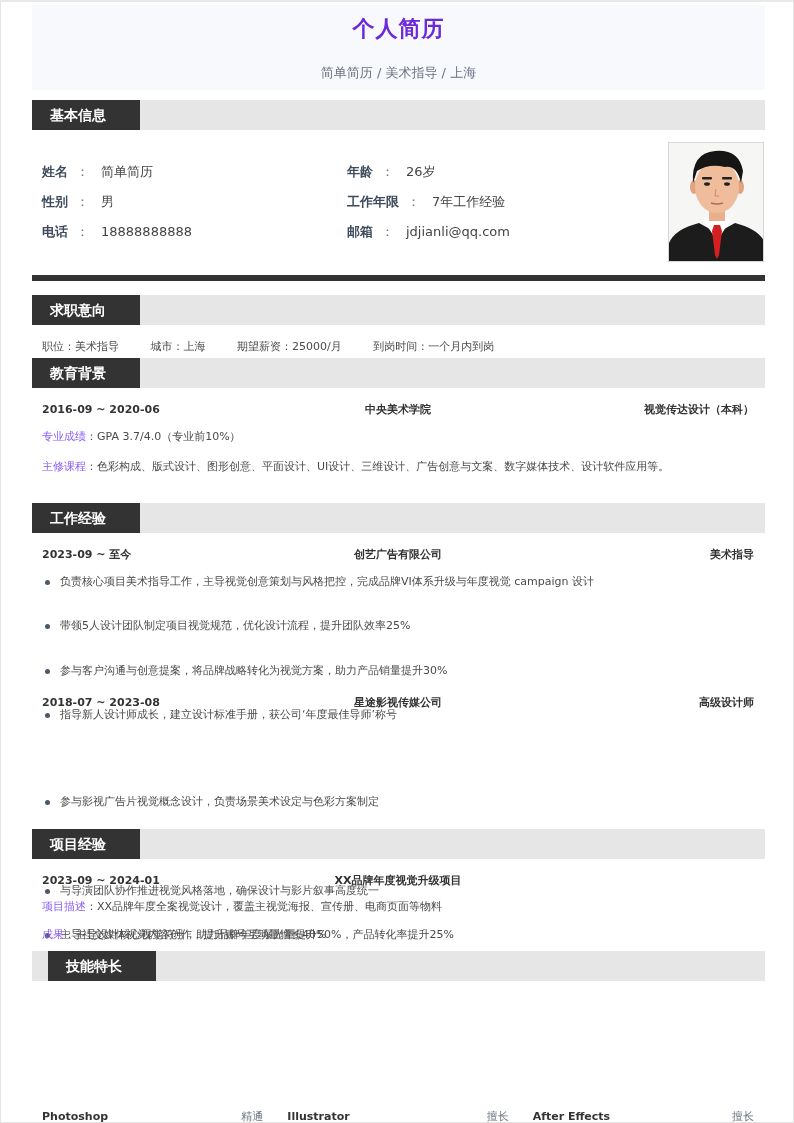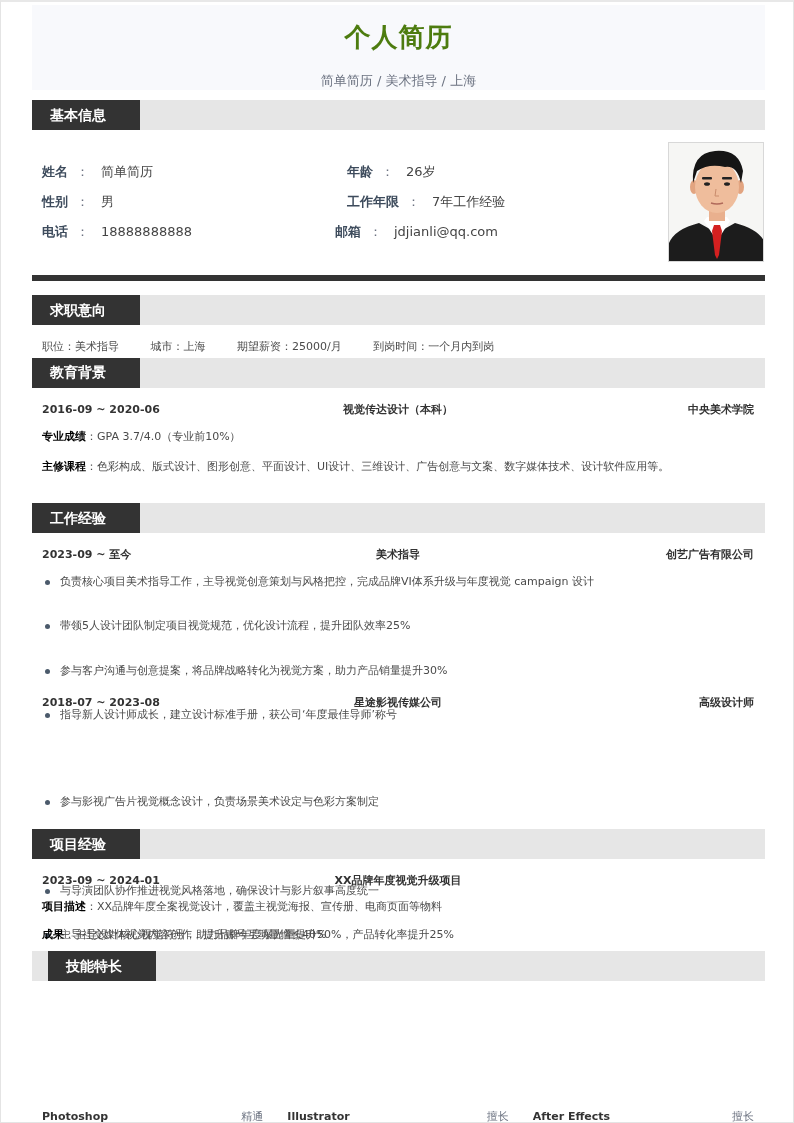--- a/index.html
+++ b/index.html
@@ -1,35 +1,35 @@
 <!DOCTYPE html>
 <html><head>
 <meta charset="utf-8">
 <style>
   * { box-sizing: border-box; margin: 0; padding: 0; }
   html, body { width: 794px; height: 1123px; overflow: hidden; background: #ffffff; }
   body { font-family: "DejaVu Sans", "Liberation Sans", sans-serif; color: #4a4a4a; font-size: 13px; position: relative; }
   .page { position: absolute; left: 0; top: 0; width: 794px; height: 1123px; border: 1px solid #e4e4e4; border-top: 2px solid #e8e8e8; background: #fff; overflow: hidden; }
   .header { position: absolute; left: 31px; top: 3px; width: 733px; height: 85px; background: #f8f9fc; text-align: center; }
-  .header h1 { font-size: 26px; font-weight: bold; color: #4d7c0f; margin-top: 16px; letter-spacing: 1px; line-height: 32px; }
+  .header h1 { font-size: 22px; font-weight: bold; color: #6d28d9; margin-top: 8px; letter-spacing: 1px; line-height: 32px; }
   .header .sub { font-size: 13px; color: #6b7280; margin-top: 20px; line-height: 16px; }
 
   .sec-head { position: absolute; left: 31px; width: 733px; height: 30px; background: #e6e6e6; }
   .sec-head .tag { display: inline-block; height: 30px; width: 108px; background: #333333; color: #ffffff; font-weight: bold; font-size: 14px; line-height: 30px; padding-left: 18px; }
 
   .info { position: absolute; font-size: 13px; color: #333; line-height: 18px; }
   .info .k { font-weight: bold; color: #3d4b5c; }
   .info .c { color: #6b7280; margin: 0 12px 0 8px; }
   .info .v { color: #444; }
 
   .photo { position: absolute; left: 667px; top: 140px; width: 96px; height: 120px; border: 1px solid #d8d8d8; background: #f7f7f7; overflow: hidden; }
   .divider { position: absolute; left: 31px; top: 273px; width: 733px; height: 6px; background: #333333; }
 
   .row { position: absolute; left: 41px; width: 712px; font-size: 11px; line-height: 18px; color: #4a4a4a; }
-  .row .bk { font-weight: bold; color: #000000; }
+  .row .bk { font-weight: normal; color: #8b5cf6; }
   .three { display: flex; justify-content: space-between; font-weight: bold; color: #333; }
   .three span { flex: 1; }
   .three span:nth-child(2) { text-align: center; }
   .three span:nth-child(3) { text-align: right; }
   .bullet { padding-left: 18px; position: relative; }
   .bullet::before { content: ""; position: absolute; left: 3px; top: 7px; width: 5px; height: 5px; border-radius: 50%; background: #4b5a6b; }
   .intent span { margin-right: 28px; }
   .skill-bars { display: flex; }
   .skill-bars .sk { flex: 1; display: flex; justify-content: space-between; padding-right: 24px; }
   .skill-bars .sk:last-child { padding-right: 0; }
@@ -59,21 +59,21 @@
   <div class="info" style="left:41px; top:221px;">
     <span class="k">电话</span><span class="c">：</span><span class="v">18888888888</span>
   </div>
 
   <div class="info" style="left:346px; top:161px;">
     <span class="k">年龄</span><span class="c">：</span><span class="v">26岁</span>
   </div>
   <div class="info" style="left:346px; top:191px;">
     <span class="k">工作年限</span><span class="c">：</span><span class="v">7年工作经验</span>
   </div>
-  <div class="info" style="left:334px; top:221px;">
+  <div class="info" style="left:346px; top:221px;">
     <span class="k">邮箱</span><span class="c">：</span><span class="v">jdjianli@qq.com</span>
   </div>
 
   <div class="photo">
     <svg width="96" height="120" viewBox="0 0 96 120">
       <rect width="96" height="120" fill="#f6f6f4"></rect>
 
       <path d="M0 120 L0 100 Q6 86 30 80 L48 90 L66 80 Q90 86 96 100 L96 120 Z" fill="#1c1c1c"></path>
 
       <path d="M35 78 L48 98 L61 78 L58 74 L38 74 Z" fill="#ffffff"></path>
@@ -105,43 +105,43 @@
   <div class="sec-head" style="top:293px;">
     <span class="tag">求职意向</span>
   </div>
   <div class="row intent" style="top:336px;">
     <span>职位：美术指导</span>
     <span>城市：上海</span>
     <span>期望薪资：25000/月</span>
     <span>到岗时间：一个月内到岗</span>
   </div>
 
-  <div class="sec-head" style="top:356px;font-family:Liberation Serif, serif;">
+  <div class="sec-head" style="top:356px;">
     <span class="tag">教育背景</span>
   </div>
   <div class="row three" style="top:399px;">
     <span>2016-09 ~ 2020-06</span>
+    <span>中央美术学院</span>
     <span>视觉传达设计（本科）</span>
-    <span>中央美术学院</span>
   </div>
   <div class="row" style="top:426px;">
     <span class="bk">专业成绩</span><span>：GPA 3.7/4.0（专业前10%）</span>
   </div>
   <div class="row" style="top:454px; line-height:22px;">
     <span class="bk">主修课程</span><span>：色彩构成、版式设计、图形创意、平面设计、UI设计、三维设计、广告创意与文案、数字媒体技术、设计软件应用等。</span>
   </div>
 
   <div class="sec-head" style="top:501px;">
     <span class="tag">工作经验</span>
   </div>
 
   <div class="row three" style="top:544px;">
     <span>2023-09 ~ 至今</span>
+    <span>创艺广告有限公司</span>
     <span>美术指导</span>
-    <span>创艺广告有限公司</span>
   </div>
   <div class="row bullet" style="top:571px;">负责核心项目美术指导工作，主导视觉创意策划与风格把控，完成品牌VI体系升级与年度视觉 campaign 设计</div>
   <div class="row bullet" style="top:597px;">带领5人设计团队制定项目视觉规范，优化设计流程，提升团队效率25%</div>
   <div class="row bullet" style="top:624px;">参与客户沟通与创意提案，将品牌战略转化为视觉方案，助力产品销量提升30%</div>
   <div class="row bullet" style="top:650px;">指导新人设计师成长，建立设计标准手册，获公司‘年度最佳导师’称号</div>
 
   <div class="row three" style="top:692px;">
     <span>2018-07 ~ 2023-08</span>
     <span>星途影视传媒公司</span>
     <span>高级设计师</span>

